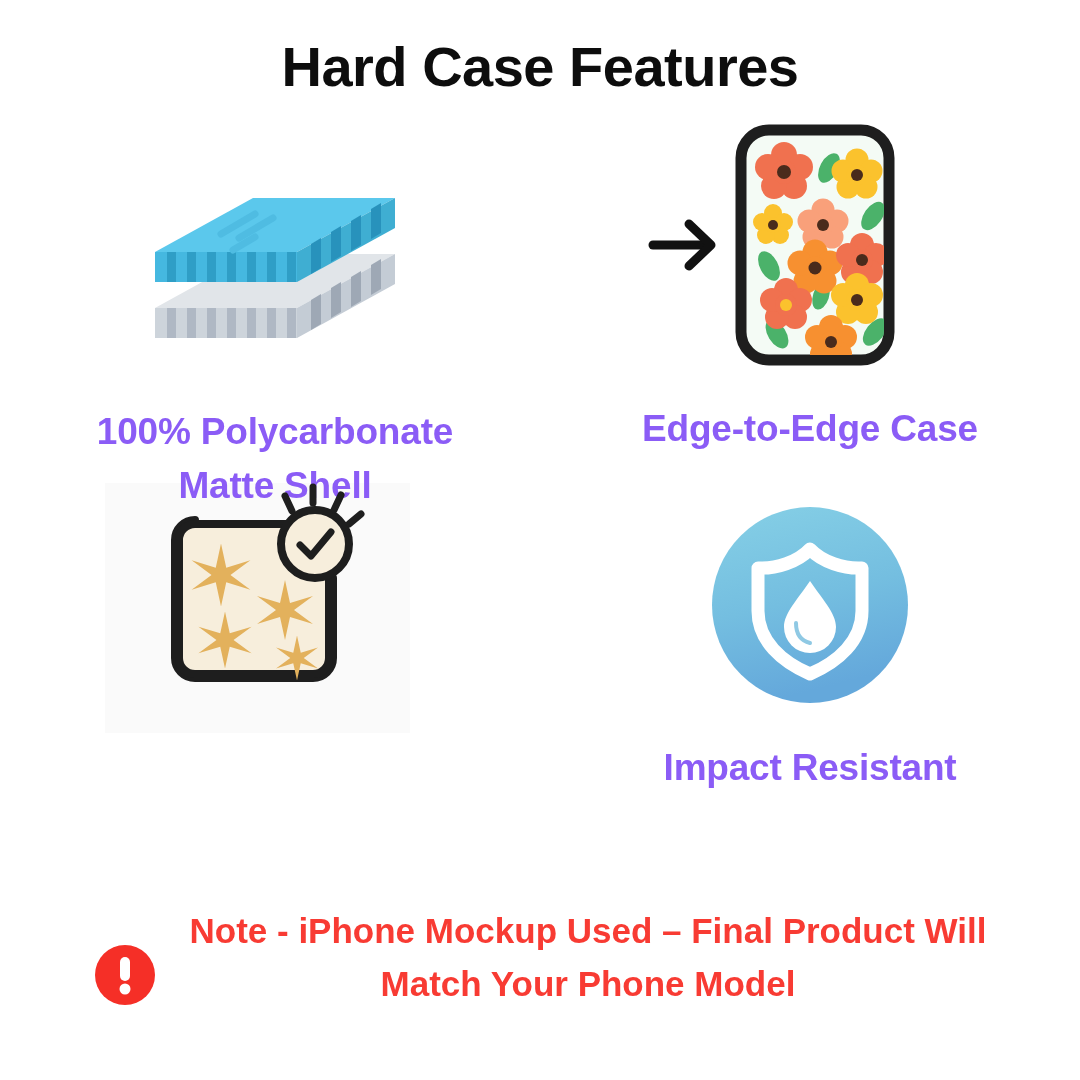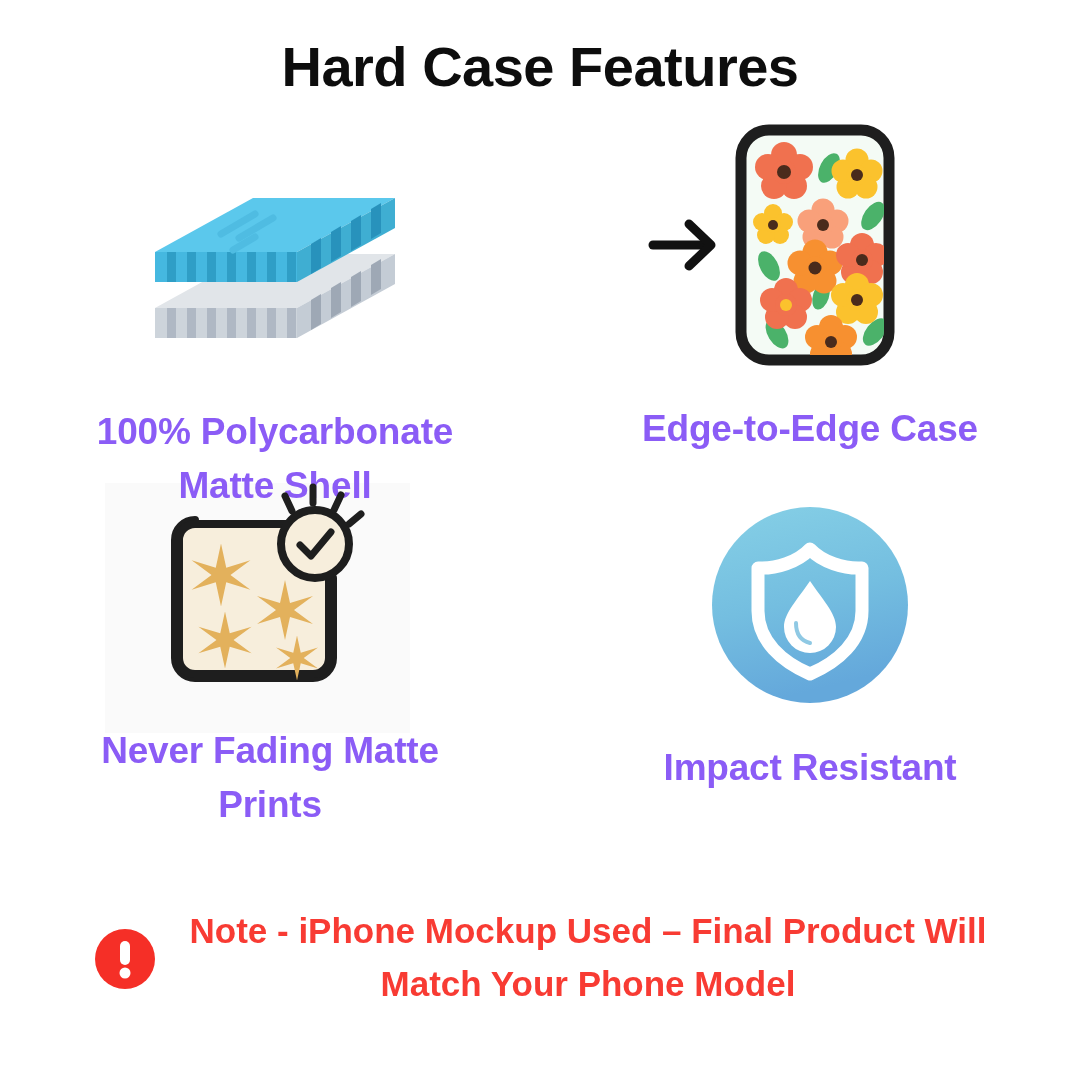--- a/index.html
+++ b/index.html
@@ -78,21 +78,21 @@
     background: #fafafa;
   }
 
   
   .note {
     position: absolute;
     left: 0;
     top: 905px;
     width: 1080px;
     display: flex;
-    align-items: center;
+    align-items: flex-end;
     justify-content: center;
     gap: 34px;
     padding: 0 60px;
     box-sizing: border-box;
   }
   .note-icon {
     flex: 0 0 auto;
     margin-top: 6px;
   }
   .note-text {
@@ -334,22 +334,20 @@
         <polyline points="155,75 166,86 186,62" fill="none" stroke="#1E1E1E" stroke-width="7" stroke-linecap="round" stroke-linejoin="round"></polyline>
 
         <g stroke="#1E1E1E" stroke-width="7" stroke-linecap="round">
           <line x1="140" y1="26" x2="147" y2="41"></line>
           <line x1="168" y1="17" x2="168" y2="33"></line>
           <line x1="196" y1="25" x2="189" y2="40"></line>
           <line x1="216" y1="44" x2="204" y2="54"></line>
         </g>
       </svg>
     </div>
-    <div class="feature-label">Never Fading Matte
-Prints</div>
   </div>
 
   <div class="feature" id="feat-impact">
     <div class="feature-icon">
       <svg width="200" height="200" viewBox="0 0 200 200" xmlns="http://www.w3.org/2000/svg">
         <defs>
           <linearGradient id="circGrad" x1="0" y1="0" x2="0.25" y2="1">
             <stop offset="0%" stop-color="#86D0E6"></stop>
             <stop offset="55%" stop-color="#74BEE0"></stop>
             <stop offset="100%" stop-color="#64A8DB"></stop>

